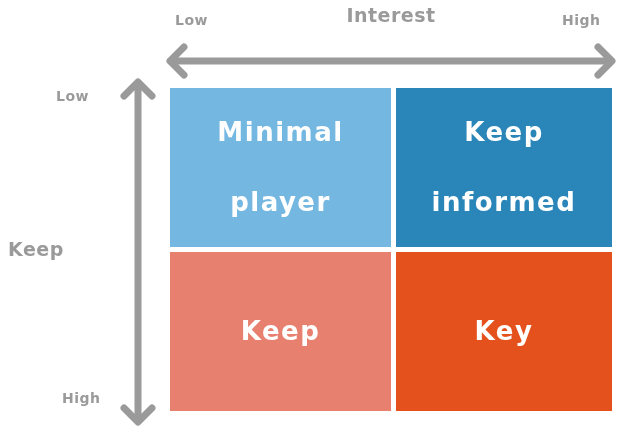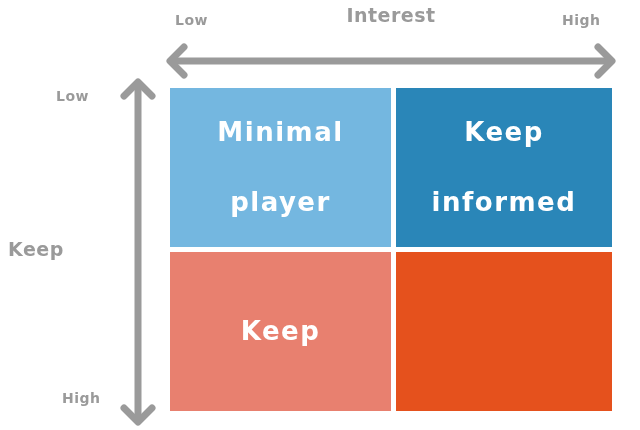--- a/index.html
+++ b/index.html
@@ -93,16 +93,17 @@
       <span>player</span>
     </div>
     <div class="quad" style="background-color: rgb(42, 134, 184);">
       <span>Keep</span>
       <span>informed</span>
     </div>
     <div class="quad" style="background-color: rgb(232, 128, 111);">
       <span>Keep</span>
     </div>
     <div class="quad" style="background-color: rgb(229, 81, 29);">
+      <span>Key</span>
     </div>
   </div>
 
 </div>
 
 </body></html>

